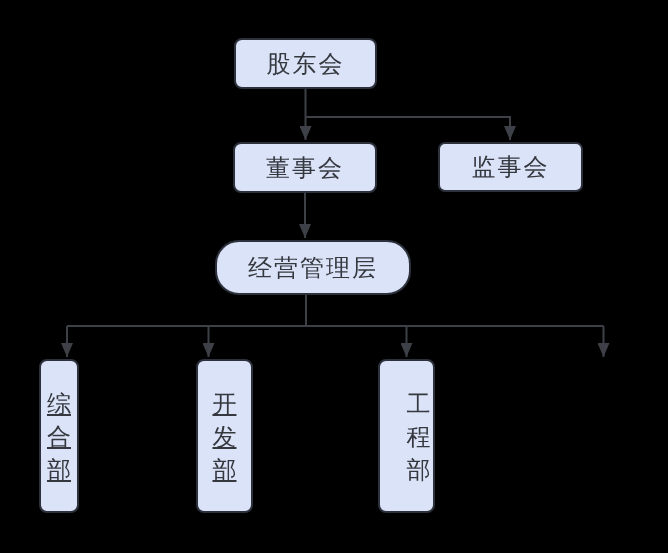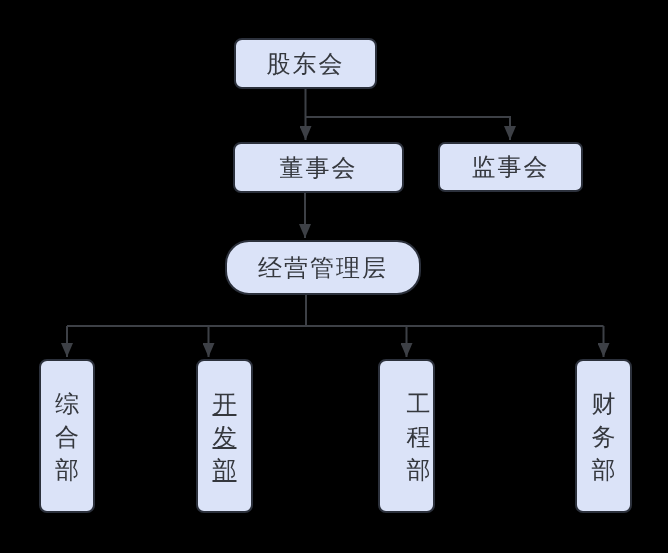--- a/index.html
+++ b/index.html
@@ -45,24 +45,24 @@
     white-space: nowrap;
   }
   .node--vertical .label {
     width: 1.2em;
     white-space: normal;
     word-break: break-all;
     line-height: 33px;
     letter-spacing: 0;
   }
   #n-shareholders { left: 234px; top: 38px;  width: 143px; height: 51px; }
-  #n-board        { left: 233px; top: 142px; width: 171px; height: 51px; }
+  #n-board        { left: 233px; top: 142px; width: 144px; height: 51px; }
   #n-supervisory  { left: 438px; top: 142px; width: 145px; height: 50px; border-radius: 7px; }
-  #n-management   { left: 225px; top: 240px; width: 196px; height: 55px; border-radius: 24px; }
-  #n-general      { left: 39px;  top: 359px; width: 56px;  height: 154px; }
+  #n-management   { left: 215px; top: 240px; width: 196px; height: 55px; border-radius: 24px; }
+  #n-general      { left: 39px;  top: 359px; width: 40px;  height: 154px; text-decoration: underline; }
   #n-development  { left: 196px; top: 359px; width: 57px;  height: 154px; text-decoration: underline; }
   #n-engineering  { left: 378px; top: 359px; width: 57px;  height: 154px; padding-left: 24px; }
   #n-finance      { left: 575px; top: 359px; width: 57px;  height: 154px; }
 </style>
 </head>
 <body>
 
 <div class="canvas">
 
   <svg class="edges" width="668" height="553" viewBox="0 0 668 553">
@@ -102,17 +102,14 @@
   </div>
 
   <div class="node node--vertical" id="n-development">
     <span class="label">开发部</span>
   </div>
 
   <div class="node node--vertical" id="n-engineering">
     <span class="label">工程部</span>
   </div>
 
-  <div class="node node--vertical" id="n-finance">
-    <span class="label">财务部</span>
-  </div>
 
 </div>
 
 </body></html>

